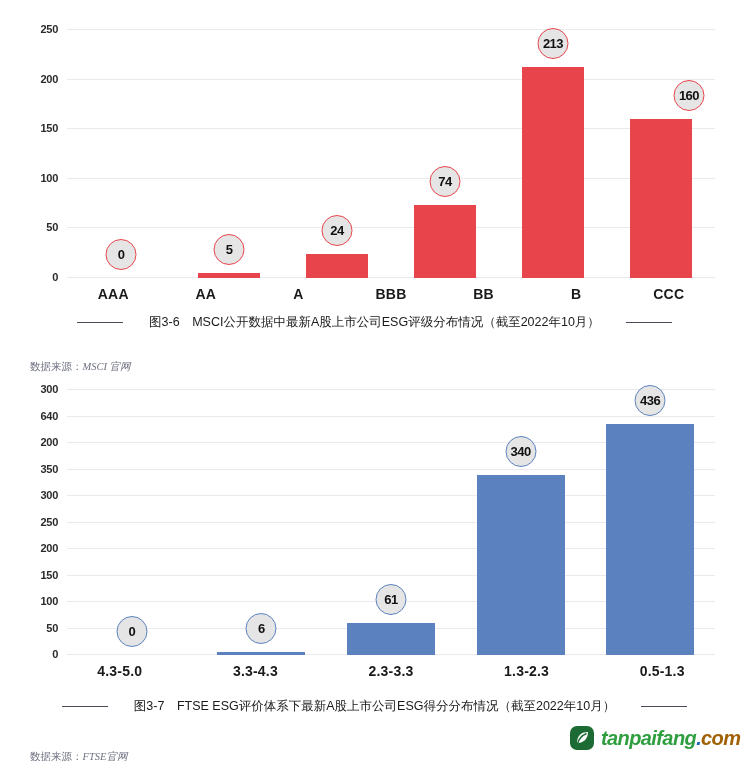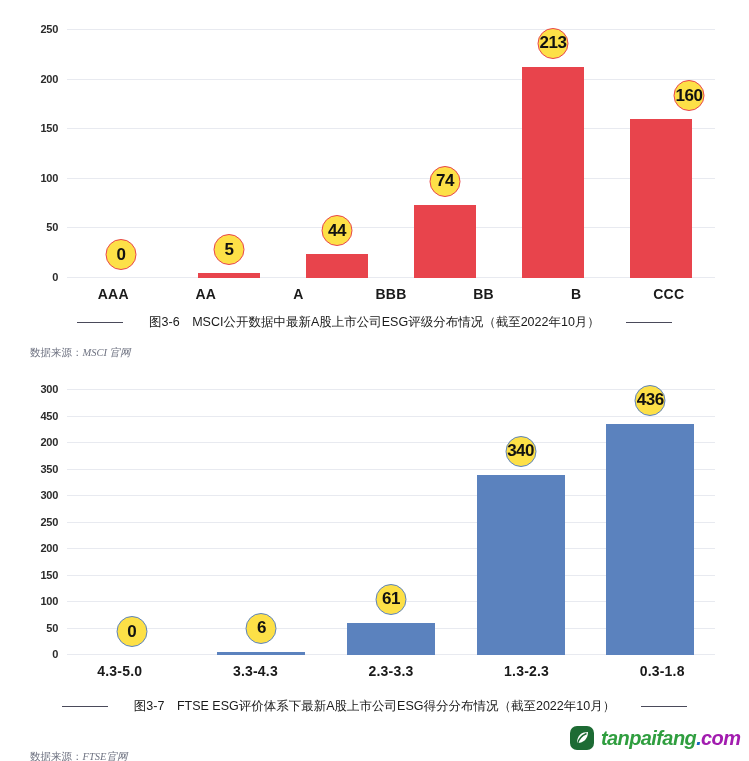--- a/index.html
+++ b/index.html
@@ -67,25 +67,25 @@
   .chart-blue .bar { background: #5b82be; width: 88px; }
 
   .datalabel {
     position: absolute;
     left: 50%;
     transform: translate(-50%, 0);
     width: 31px;
     height: 31px;
     border-radius: 50%;
     border: 1.6px solid #e8444c;
-    background: #fde047;
+    background: #e5e5e5;
     display: flex;
     align-items: center;
     justify-content: center;
-    font-size: 17px;
+    font-size: 13px;
     font-weight: bold;
     color: #111111;
     letter-spacing: -0.5px;
     box-sizing: border-box;
   }
   .chart-blue .datalabel { border-color: #5b82be; }
 
   .xlabels {
     position: absolute;
     left: 0; right: 0;
@@ -148,21 +148,21 @@
   }
   .wm-icon svg { display: block; }
   .wm-text {
     font-size: 20px;
     font-weight: bold;
     font-style: italic;
     letter-spacing: -0.6px;
   }
   .wm-text .g1 { color: #2f9e3f; }
   .wm-text .g2 { color: #1565c0; }
-  .wm-text .g3 { color: #a21caf; }
+  .wm-text .g3 { color: #a16207; }
 </style>
 </head>
 <body>
 
 <div class="figure-block">
 
   <div class="chart chart-red" id="chart1" style="position:absolute; left:67px; top:30px; width:648px; height:248px;">
     <div class="plot" id="chart1-grid">
         <div class="gridline" style="bottom: 0%;">
           <span class="ytick">0</span>
@@ -187,21 +187,21 @@
         <div class="barcol">
           <div class="bar" style="height: 0%;"></div>
           <div class="datalabel" style="bottom: calc(0% + 8px);">0</div>
         </div>
         <div class="barcol">
           <div class="bar" style="height: 2%;"></div>
           <div class="datalabel" style="bottom: calc(2% + 8px);">5</div>
         </div>
         <div class="barcol">
           <div class="bar" style="height: 9.6%;"></div>
-          <div class="datalabel" style="bottom: calc(9.6% + 8px);">44</div>
+          <div class="datalabel" style="bottom: calc(9.6% + 8px);">24</div>
         </div>
         <div class="barcol">
           <div class="bar" style="height: 29.6%;"></div>
           <div class="datalabel" style="bottom: calc(29.6% + 8px);">74</div>
         </div>
         <div class="barcol">
           <div class="bar" style="height: 85.2%;"></div>
           <div class="datalabel" style="bottom: calc(85.2% + 8px);">213</div>
         </div>
         <div class="barcol">
@@ -220,21 +220,21 @@
       <div class="xlabel">B</div>
       <div class="xlabel">CCC</div>
     </div>
 
   <div class="caption" style="top:314px;">
     <span class="cap-dash"></span>
     <span>图3-6　MSCI公开数据中最新A股上市公司ESG评级分布情况（截至2022年10月）</span>
     <span class="cap-dash"></span>
   </div>
 
-  <div class="source" style="top:346px; left:30px;">
+  <div class="source" style="top:360px; left:30px;">
     <span class="src-label">数据来源：</span><span>MSCI 官网</span>
   </div>
 
 </div>
 
 <div class="figure-block">
 
   <div class="chart chart-blue" id="chart2" style="position:absolute; left:67px; top:390px; width:648px; height:265px;">
     <div class="plot" id="chart2-grid">
         <div class="gridline" style="bottom: 0%;">
@@ -258,21 +258,21 @@
         <div class="gridline" style="bottom: 60%;">
           <span class="ytick">300</span>
         </div>
         <div class="gridline" style="bottom: 70%;">
           <span class="ytick">350</span>
         </div>
         <div class="gridline" style="bottom: 80%;">
           <span class="ytick">200</span>
         </div>
         <div class="gridline" style="bottom: 90%;">
-          <span class="ytick">450</span>
+          <span class="ytick">640</span>
         </div>
         <div class="gridline" style="bottom: 100%;">
           <span class="ytick">300</span>
         </div>
       </div>
     <div class="bars" id="chart2-bars">
         <div class="barcol">
           <div class="bar" style="height: 0%;"></div>
           <div class="datalabel" style="bottom: calc(0% + 8px);">0</div>
         </div>
@@ -293,21 +293,21 @@
           <div class="datalabel" style="bottom: calc(87.2% + 8px);">436</div>
         </div>
       </div>
   </div>
 
   <div class="xlabels" id="chart2-xlabels" style="top:663px; left:67px; width:648px;gap:30px;">
       <div class="xlabel">4.3-5.0</div>
       <div class="xlabel">3.3-4.3</div>
       <div class="xlabel">2.3-3.3</div>
       <div class="xlabel">1.3-2.3</div>
-      <div class="xlabel">0.3-1.8</div>
+      <div class="xlabel">0.5-1.3</div>
     </div>
 
   <div class="caption" style="top:698px;">
     <span class="cap-dash"></span>
     <span>图3-7　FTSE ESG评价体系下最新A股上市公司ESG得分分布情况（截至2022年10月）</span>
     <span class="cap-dash"></span>
   </div>
 
   <div class="source" style="top:750px; left:30px;">
     <span class="src-label">数据来源：</span><span>FTSE官网</span>

